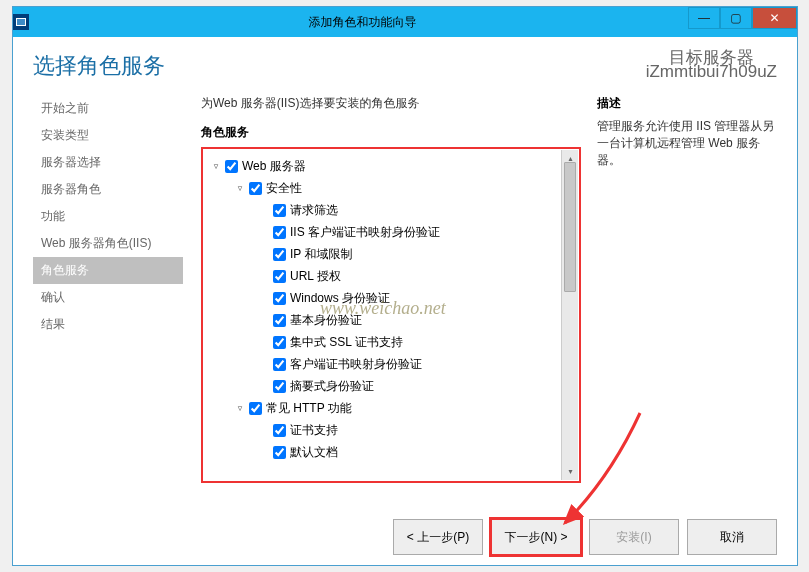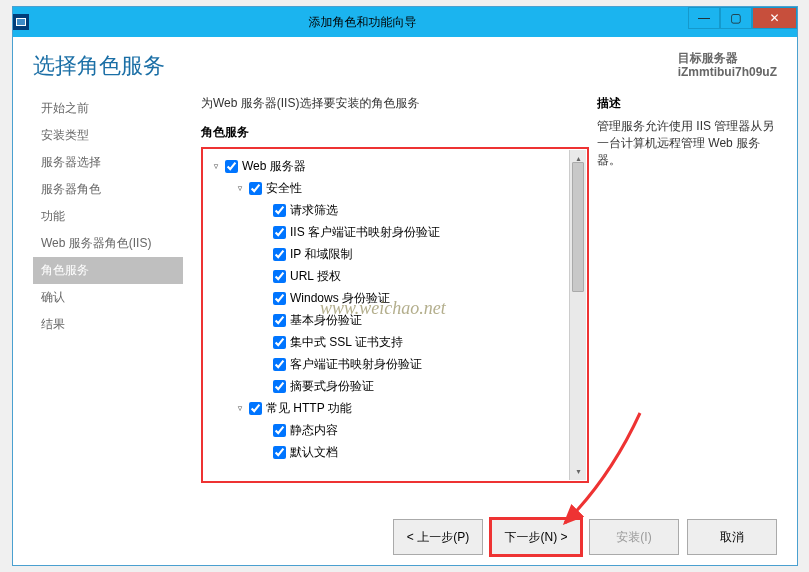--- a/index.html
+++ b/index.html
@@ -12,29 +12,29 @@
   .titlebar .icon-inner { width: 10px; height: 8px; border: 1px solid #fff; background: #3d8bc7; }
   .titlebar .ttl { flex: 1; text-align: center; color: #000; font-size: 12px; }
   .titlebar .winbtns { display: flex; height: 100%; }
   .titlebar .winbtn { width: 32px; height: 22px; background: #1bb4ef; display: flex; align-items: center; justify-content: center; font-size: 12px; color: #222; border: 1px solid #1599cc; }
   .titlebar .winbtn.close { background: #c74f3c; color: #fff; width: 45px; }
   
   .body { padding: 14px 20px 10px 20px; height: 528px; display: flex; flex-direction: column; }
   
   .header-row { display: flex; align-items: flex-start; margin-bottom: 14px; gap: 14px; }
   .page-title { color: #1b6fa6; font-size: 22px; font-weight: 400; flex: 1; }
-  .target-info { font-size: 12px; text-align: left; color: #666; line-height: 14px; font-weight: bold; }
+  .target-info { font-size: 17px; text-align: center; color: #666; line-height: 14px; }
   
   .main { flex: 1; display: flex; gap: 18px; justify-content: center; }
   
   .sidebar { width: 150px; font-size: 12px; }
   .sidebar-item { padding: 5px 4px 5px 8px; color: #666; cursor: pointer; }
   .sidebar-item.active { background: #bfbfbf; color: #fff; }
   
-  .content { flex: 1; display: flex; gap: 8px; }
+  .content { flex: 1; display: flex; gap: 16px; }
   
   .left-col { flex: 1; display: flex; flex-direction: column; }
   .prompt { font-size: 12px; color: #333; margin-bottom: 12px; }
   .section-label { font-size: 12px; font-weight: bold; margin-bottom: 6px; }
   
   .tree-box { border: 2px solid #e33; height: 336px; position: relative; padding: 6px 4px; background: #fff; }
   .tree-scroll { position: absolute; right: 1px; top: 1px; bottom: 1px; width: 17px; background: #e9e9e9; border-left: 1px solid #ccc; }
   .tree-thumb { position: absolute; left: 2px; top: 12px; width: 12px; height: 130px; background: #c8c8c8; border: 1px solid #aaa; border-radius: 1px; }
   .tree-arrow { position: absolute; left: 0; width: 17px; height: 17px; display: flex; align-items: center; justify-content: center; color: #666; font-size: 8px; }
   .tree-arrow.up { top: 0; }
@@ -159,21 +159,21 @@
                   <span>摘要式身份验证</span>
                 </div>
                 <div class="tree-row indent-1">
                   <span class="expander">▿</span>
                   <input type="checkbox" class="cb" checked="" style="">
                   <span>常见 HTTP 功能</span>
                 </div>
                 <div class="tree-row indent-2">
                   <span class="expander"></span>
                   <input type="checkbox" class="cb" checked="" style="">
-                  <span>静态内容</span>
+                  <span>证书支持</span>
                 </div>
                 <div class="tree-row indent-2">
                   <span class="expander"></span>
                   <input type="checkbox" class="cb" checked="" style="">
                   <span>默认文档</span>
                 </div>
               </div>
             <div class="tree-scroll">
               <div class="tree-arrow up">▴</div>
               <div class="tree-thumb"></div>

